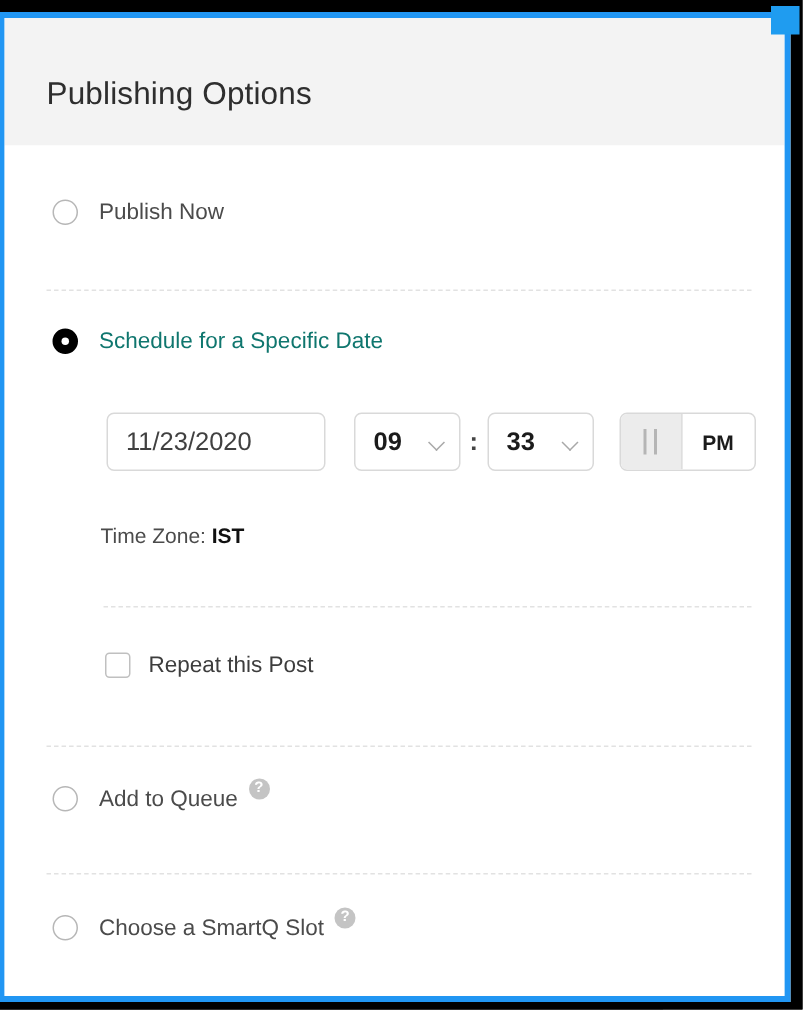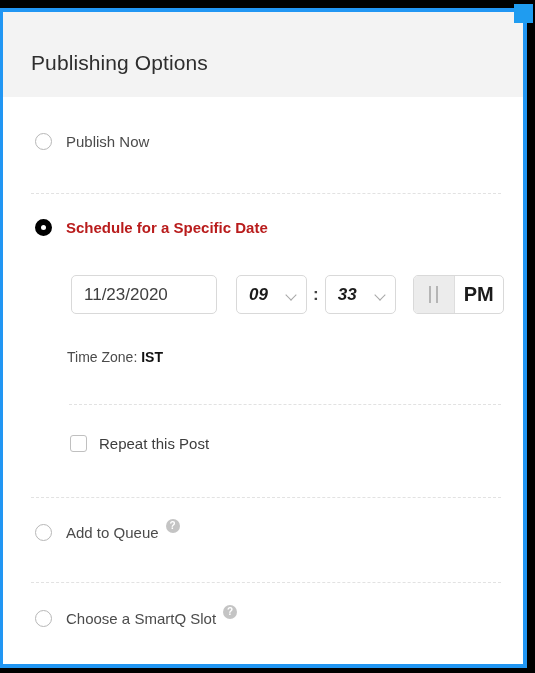--- a/index.html
+++ b/index.html
@@ -115,22 +115,22 @@
     border-radius: 50%;
     background: #ffffff;
   }
   .opt-label {
     margin-left: 14px;
     font-size: 15px;
     color: #4b4b4b;
     white-space: nowrap;
   }
   .opt-label.bold {
-    color: #b91c1c;
-    font-weight: bold;
+    color: #0f766e;
+    font-weight: normal;
   }
 
   
   .help-badge {
     display: inline-block;
     width: 14px;
     height: 14px;
     border-radius: 50%;
     background: #c4c4c4;
     color: #ffffff;
@@ -174,21 +174,20 @@
     font-size: 17px;
     color: #404040;
     font-family: "Liberation Sans", sans-serif;
     outline: none;
   }
   .time-select {
     width: 71px;
     justify-content: space-between;
     padding: 0 9px 0 12px;
     cursor: default;
-    font-style: italic;
   }
   .time-select .val {
     font-size: 17px;
     font-weight: bold;
     color: #1b1b1b;
   }
   .chev {
     width: 11px;
     height: 7px;
     position: relative;
@@ -228,21 +227,21 @@
   }
   #ampm-grip i {
     display: block;
     width: 2px;
     height: 17px;
     background: #b5b5b5;
   }
   #ampm-label {
     flex: 1;
     text-align: center;
-    font-size: 20px;
+    font-size: 14px;
     font-weight: bold;
     color: #1b1b1b;
   }
 
   
   #timezone {
     position: absolute;
     left: 64px;
     top: 252px;
     font-size: 14px;

